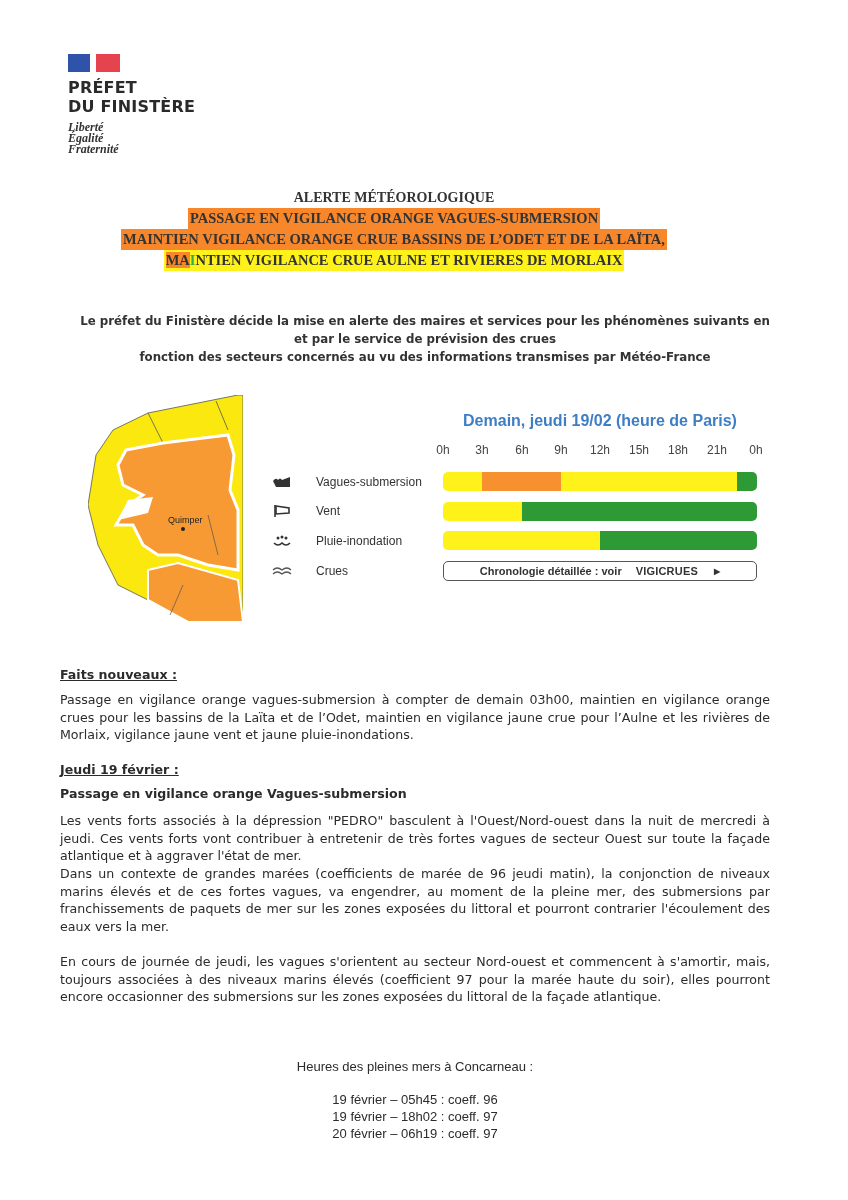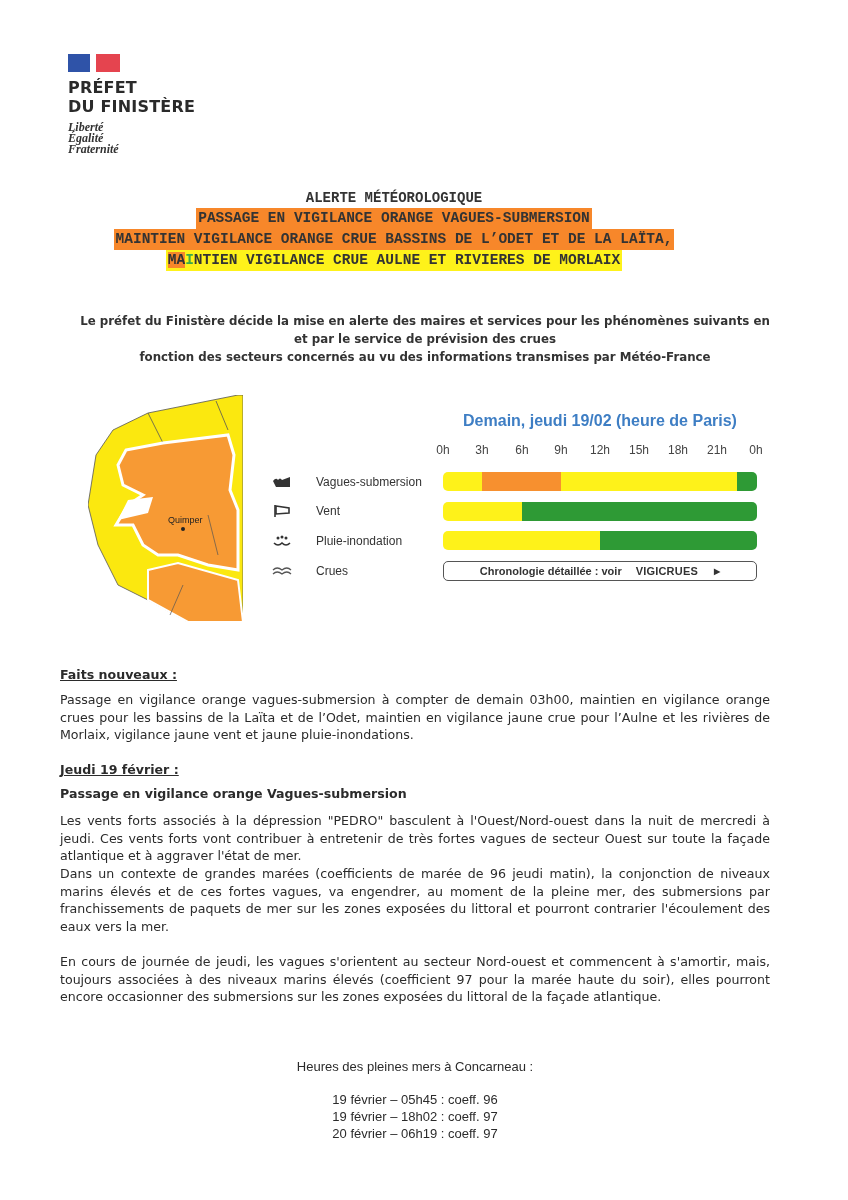--- a/index.html
+++ b/index.html
@@ -6,21 +6,21 @@
   body { width: 848px; height: 1200px; position: relative; overflow: hidden; font-family: "Liberation Sans", sans-serif; color: #2b2b2b; }
 
   .logo { position: absolute; left: 68px; top: 54px; }
   .flag { display: flex; width: 52px; height: 18px; margin-bottom: 6px; }
   .flag .b { width: 22px; background: #2f53a8; }
   .flag .w { width: 6px; background: #ffffff; }
   .flag .r { width: 24px; background: #e5444f; }
   .logo .title { font-family: "DejaVu Sans", sans-serif; font-weight: bold; font-size: 16px; line-height: 19px; color: #2a2a2a; letter-spacing: 0.2px; }
   .logo .motto { font-family: "Liberation Serif", serif; font-style: italic; font-size: 12px; line-height: 11px; margin-top: 6px; color: #333; font-weight: bold; }
 
-  .headline { position: absolute; left: 0; width: 788px; top: 188px; text-align: center; font-family: Liberation Mono, monospace; font-weight: bold; color: #333; }
+  .headline { position: absolute; left: 0; width: 788px; top: 188px; text-align: center; font-family: Liberation Serif, serif; font-weight: bold; color: #333; }
   .headline .h0 { font-size: 14px; line-height: 20px; }
   .headline .hl { font-size: 14.5px; line-height: 21px; display: inline-block; padding: 0 2px; }
   .hl.orange { background: #f7872a; }
   .hl.yellow { background: #fef21a; }
   .hl .o { background: #f7872a; }
   .hl .g { color: #3aa94a; }
 
   .intro { position: absolute; left: 60px; width: 730px; top: 312px; text-align: center; font-family: "DejaVu Sans", sans-serif; font-weight: bold; font-size: 11.8px; line-height: 18px; color: #333; }
 
   .map { position: absolute; left: 88px; top: 395px; width: 155px; height: 227px; }

